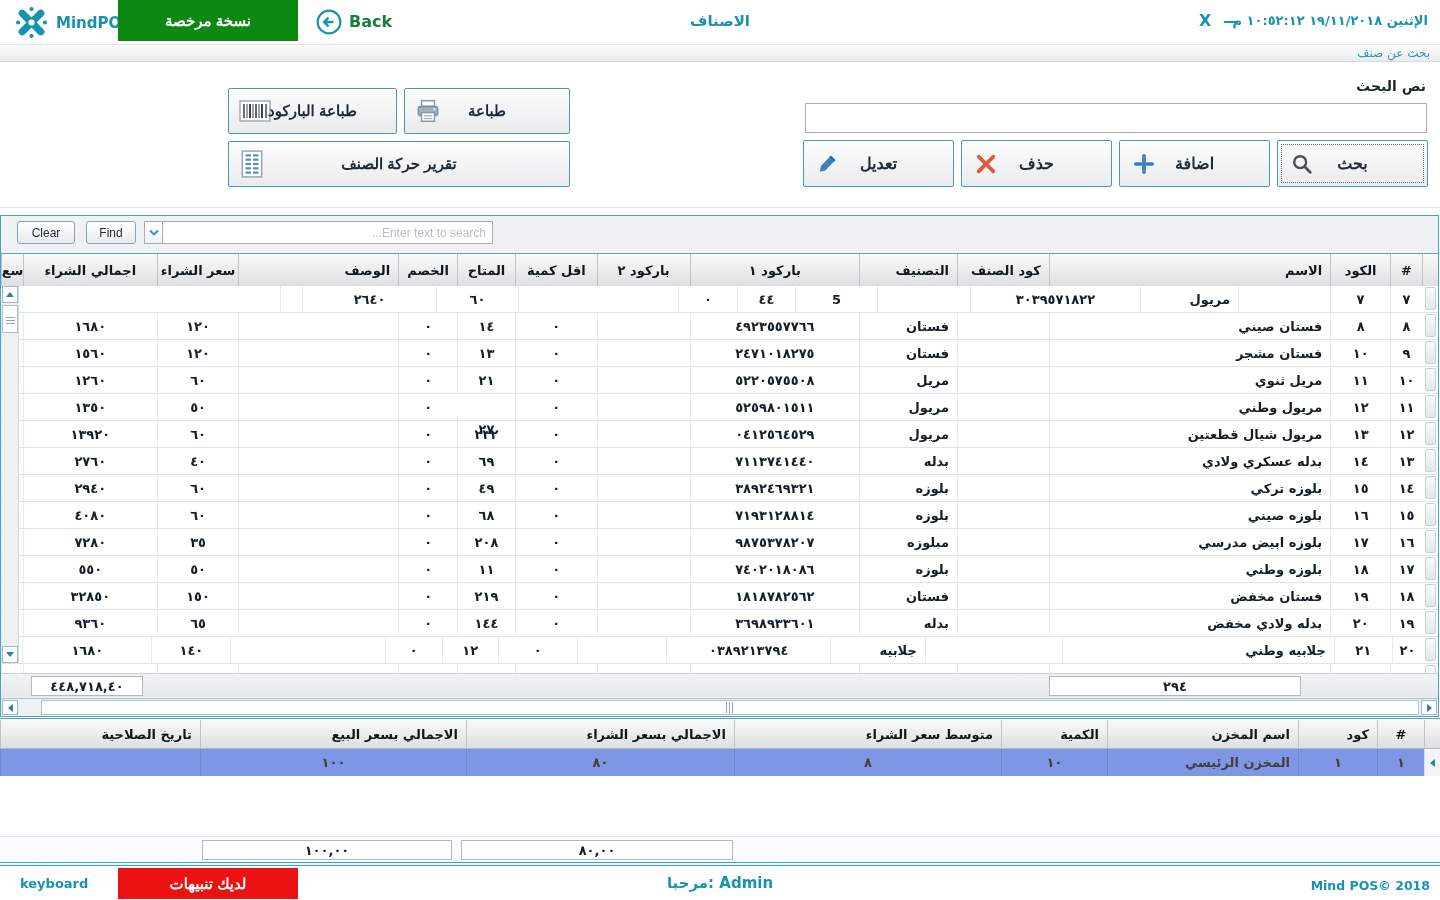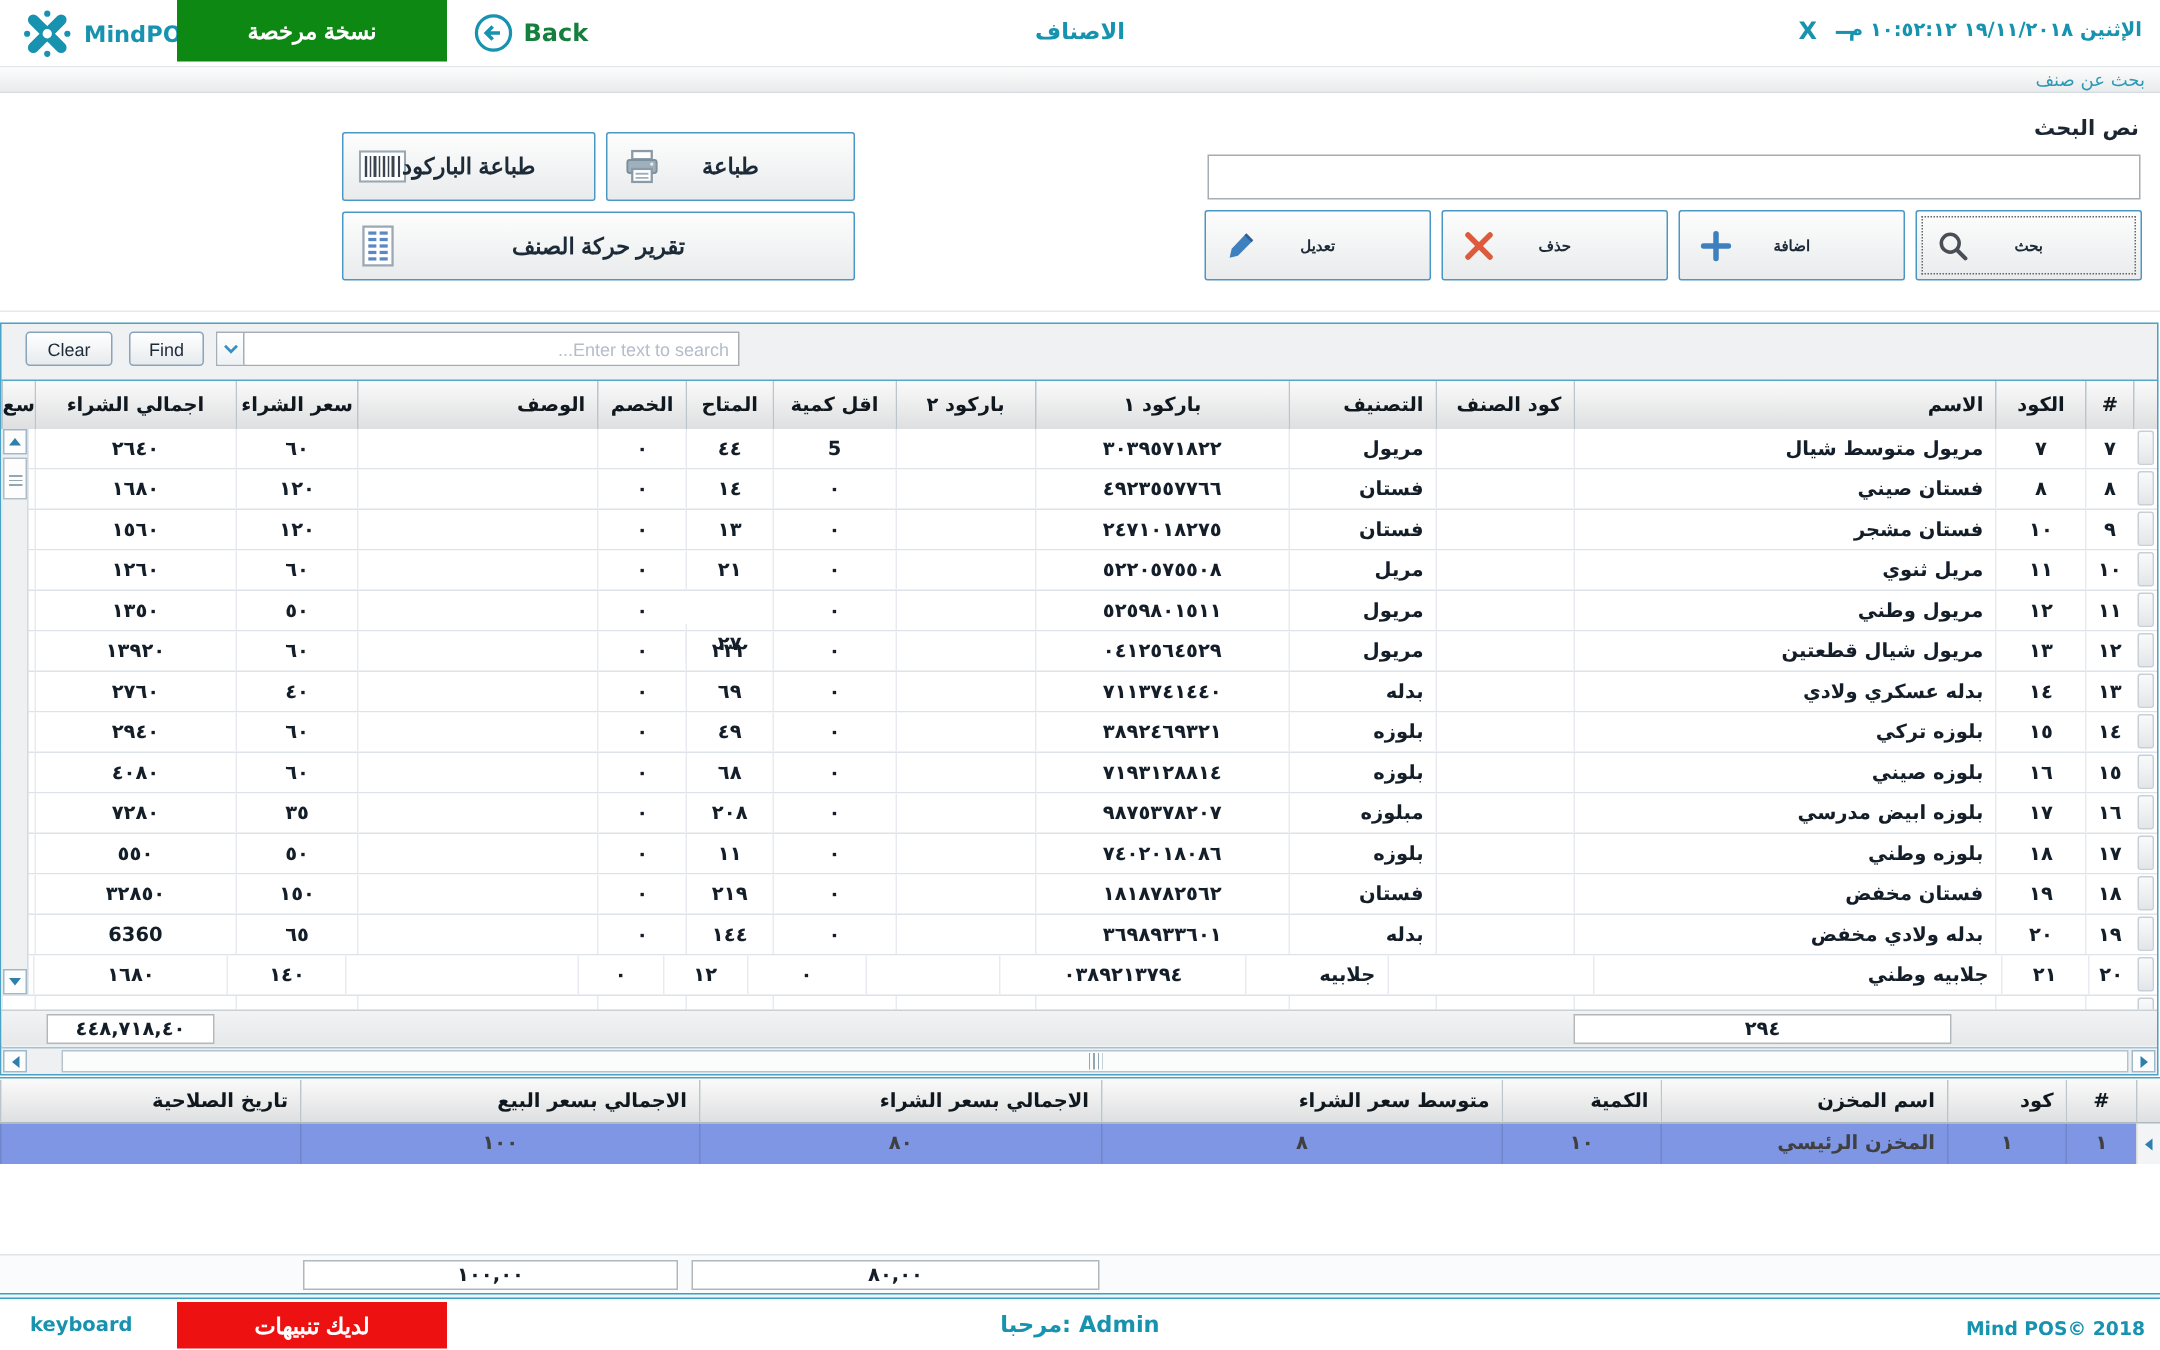--- a/index.html
+++ b/index.html
@@ -30,21 +30,21 @@
     color:#2a9ab5; font-size:12px; direction:rtl; padding:1px 10px 0 0; }
   #panel-body { position:absolute; left:0; top:62px; width:1440px; height:146px; background:#fff;
     border-bottom:1px solid #e6e9eb; }
   #search-label { position:absolute; right:14px; top:16px; color:#1c2633; font-weight:bold;
     font-size:14px; direction:rtl; }
   #search-input { position:absolute; left:805px; top:41px; width:622px; height:30px;
     border:1px solid #a6aeb4; background:#fff; font-size:14px; padding:0 6px; direction:rtl; }
   .act-btn { position:absolute; top:78px; width:151px; height:47px; border:1px solid #4a97c4;
     border-radius:2px; background:linear-gradient(#fdfdfd,#e9ebec); cursor:pointer; }
   .act-btn .lbl { position:absolute; left:0; right:0; top:0; bottom:0; display:flex; align-items:center;
-    justify-content:center; font-size:10px; font-weight:bold; color:#1d2a37; direction:rtl; }
+    justify-content:center; font-size:16px; font-weight:bold; color:#1d2a37; direction:rtl; }
   .act-btn .ic { position:absolute; left:13px; top:50%; transform:translateY(-50%); }
   #btn-search { left:1277px; outline:1px dotted #666; outline-offset:-5px; }
   #btn-add    { left:1119px; }
   #btn-delete { left:961px; }
   #btn-edit   { left:803px; }
   .prt-btn { position:absolute; border:1px solid #4a97c4; border-radius:2px;
     background:linear-gradient(#fdfdfd,#e9ebec); cursor:pointer; }
   .prt-btn .lbl { position:absolute; left:0; right:0; top:0; bottom:0; display:flex; align-items:center;
     justify-content:center; font-size:15px; font-weight:bold; color:#1d2a37; direction:rtl; }
   .prt-btn .ic { position:absolute; left:10px; top:50%; transform:translateY(-50%); }
@@ -294,21 +294,20 @@
       <div class="hcell a-c" style="width: 134px;">اجمالي الشراء</div>
       <div class="hcell a-c" style="width: 22px;">سع</div>
     </div>
   <div id="grid-body">
       <div class="grow">
         <div class="sel">
           <i></i>
         </div>
         <div class="gcell a-c" style="width: 32px;">٧</div>
         <div class="gcell a-c" style="width: 60px;">٧</div>
-        <div class="gcell a-r" style="width: 282px;">مريول متوسط شيال</div>
         <div class="gcell a-r" style="width: 92px;"></div>
         <div class="gcell a-r" style="width: 98px;">مريول</div>
         <div class="gcell a-c" style="width: 170px;">٣٠٣٩٥٧١٨٢٢</div>
         <div class="gcell a-c" style="width: 93px;"></div>
         <div class="gcell a-c" style="width: 82px;">5</div>
         <div class="gcell a-c" style="width: 58px;">٤٤</div>
         <div class="gcell a-c" style="width: 59px;">٠</div>
         <div class="gcell a-r" style="width: 160px;"></div>
         <div class="gcell a-c" style="width: 82px;">٦٠</div>
         <div class="gcell a-c" style="width: 134px;">٢٦٤٠</div>
@@ -532,21 +531,21 @@
         <div class="gcell a-r" style="width: 282px;">بدله ولادي مخفض</div>
         <div class="gcell a-r" style="width: 92px;"></div>
         <div class="gcell a-r" style="width: 98px;">بدله</div>
         <div class="gcell a-c" style="width: 170px;">٣٦٩٨٩٣٣٦٠١</div>
         <div class="gcell a-c" style="width: 93px;"></div>
         <div class="gcell a-c" style="width: 82px;">٠</div>
         <div class="gcell a-c" style="width: 58px;">١٤٤</div>
         <div class="gcell a-c" style="width: 59px;">٠</div>
         <div class="gcell a-r" style="width: 160px;"></div>
         <div class="gcell a-c" style="width: 82px;">٦٥</div>
-        <div class="gcell a-c" style="width: 134px;">6360</div>
+        <div class="gcell a-c" style="width: 134px;">٩٣٦٠</div>
         <div class="gcell a-c" style="width: 22px;"></div>
       </div>
       <div class="grow">
         <div class="sel">
           <i></i>
         </div>
         <div class="gcell a-c" style="width: 32px;">٢٠</div>
         <div class="gcell a-c" style="width: 60px;">٢١</div>
         <div class="gcell a-r" style="width: 282px; margin-left: 48px;">جلابيه وطني</div>
         <div class="gcell a-r" style="width: 92px;"></div>

